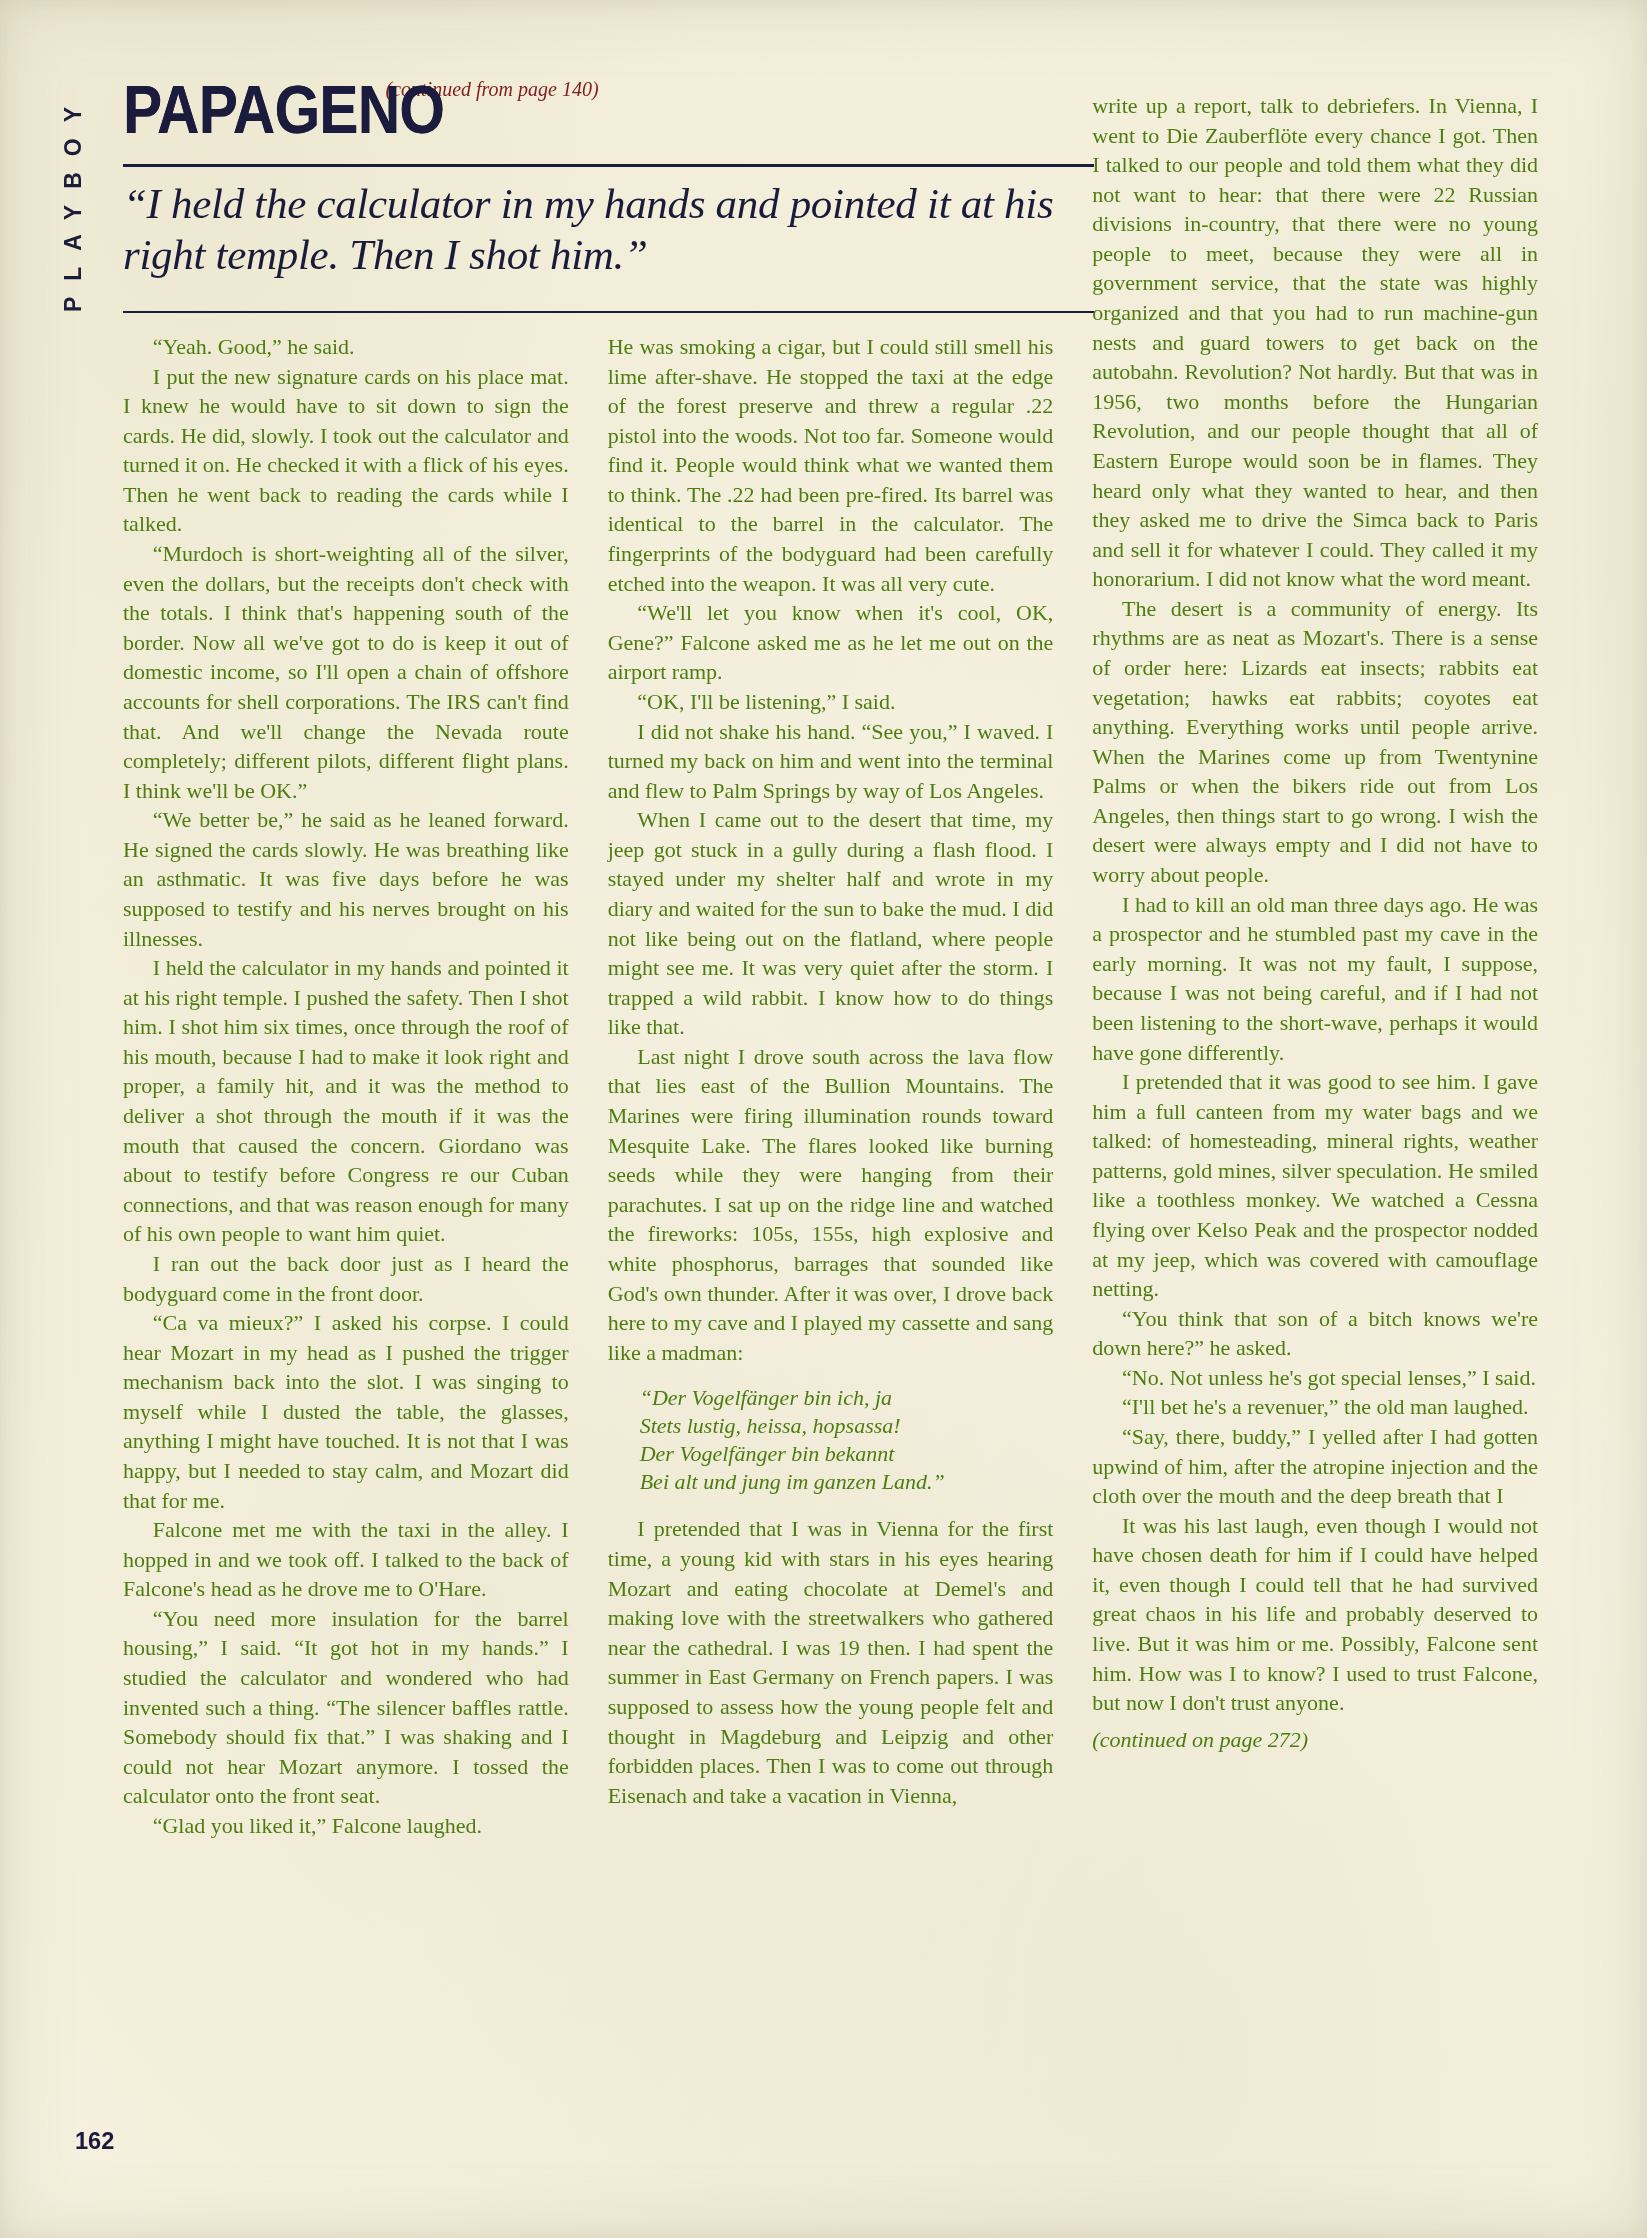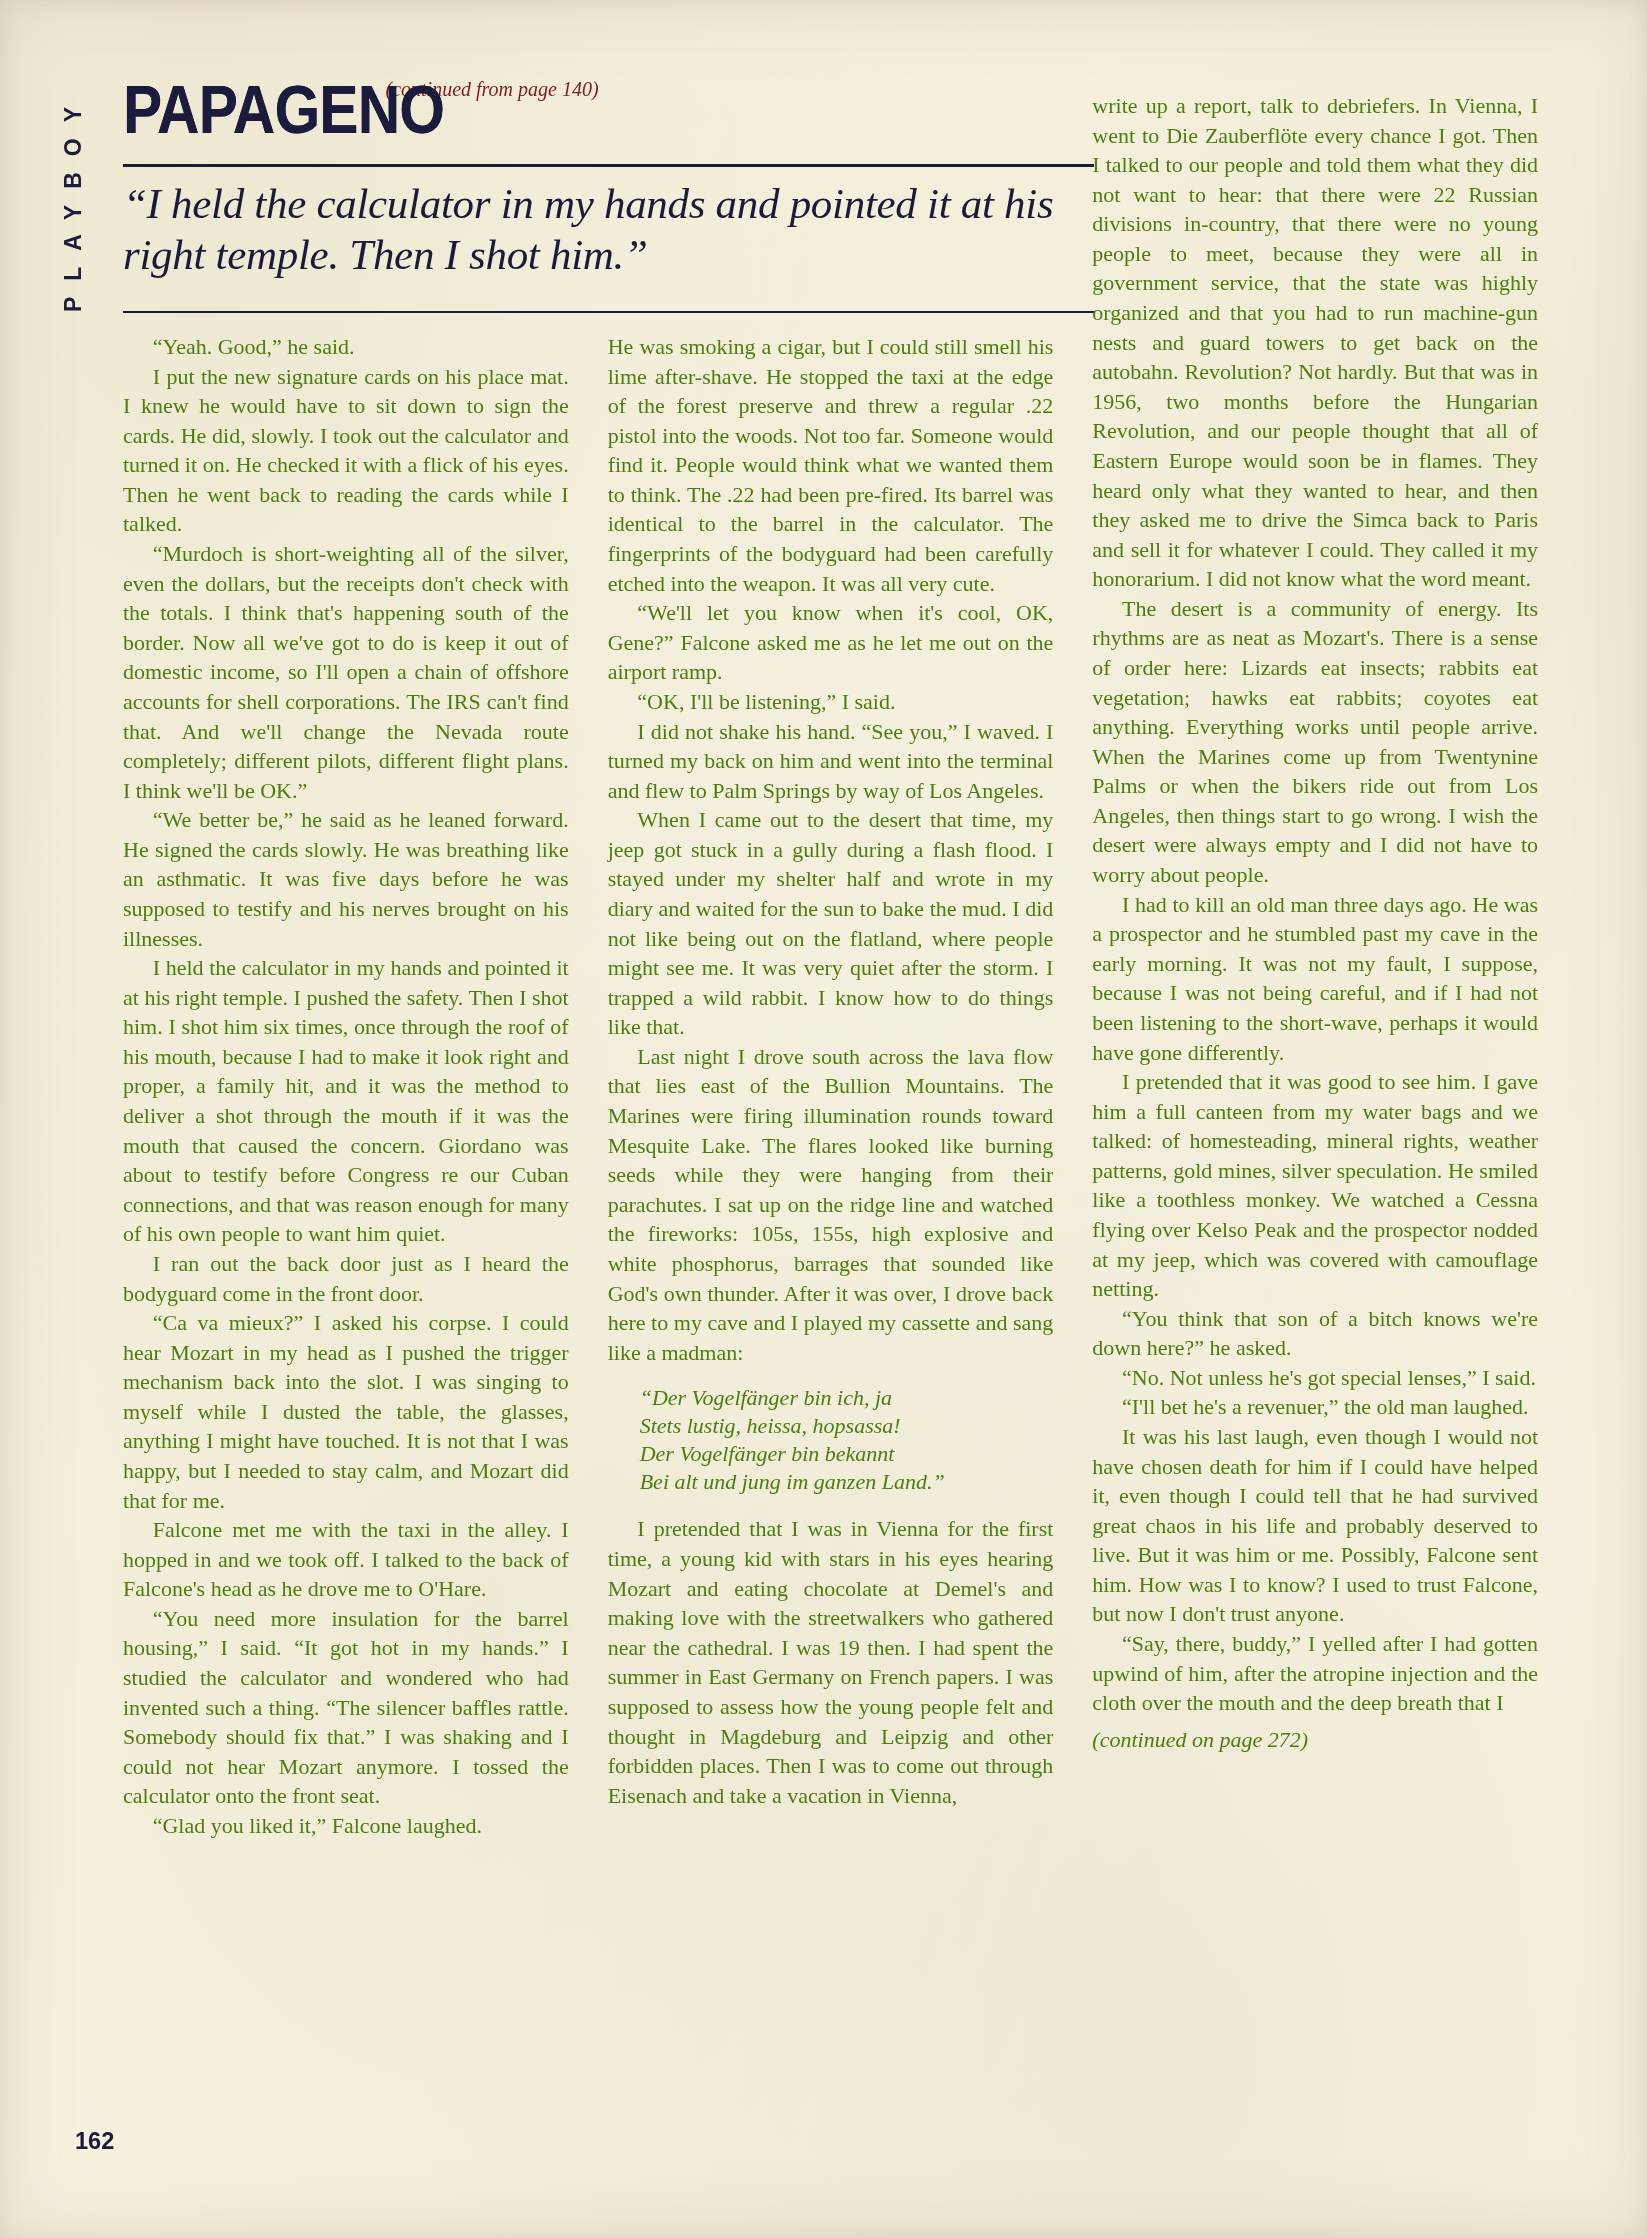--- a/index.html
+++ b/index.html
@@ -211,22 +211,22 @@
     </div>
 
     <div class="col col-3">
       <p class="noindent">write up a report, talk to debriefers. In Vienna, I went to Die Zauberflöte every chance I got. Then I talked to our people and told them what they did not want to hear: that there were 22 Russian divisions in-country, that there were no young people to meet, because they were all in government service, that the state was highly organized and that you had to run machine-gun nests and guard towers to get back on the autobahn. Revolution? Not hardly. But that was in 1956, two months before the Hungarian Revolution, and our people thought that all of Eastern Europe would soon be in flames. They heard only what they wanted to hear, and then they asked me to drive the Simca back to Paris and sell it for whatever I could. They called it my honorarium. I did not know what the word meant.</p>
       <p>The desert is a community of energy. Its rhythms are as neat as Mozart's. There is a sense of order here: Lizards eat insects; rabbits eat vegetation; hawks eat rabbits; coyotes eat anything. Everything works until people arrive. When the Marines come up from Twentynine Palms or when the bikers ride out from Los Angeles, then things start to go wrong. I wish the desert were always empty and I did not have to worry about people.</p>
       <p>I had to kill an old man three days ago. He was a prospector and he stumbled past my cave in the early morning. It was not my fault, I suppose, because I was not being careful, and if I had not been listening to the short-wave, perhaps it would have gone differently.</p>
       <p>I pretended that it was good to see him. I gave him a full canteen from my water bags and we talked: of homesteading, mineral rights, weather patterns, gold mines, silver speculation. He smiled like a toothless monkey. We watched a Cessna flying over Kelso Peak and the prospector nodded at my jeep, which was covered with camouflage netting.</p>
       <p>“You think that son of a bitch knows we're down here?” he asked.</p>
       <p>“No. Not unless he's got special lenses,” I said.</p>
       <p>“I'll bet he's a revenuer,” the old man laughed.</p>
+      <p>“Say, there, buddy,” I yelled after I had gotten upwind of him, after the atropine injection and the cloth over the mouth and the deep breath that I</p>
       <p>It was his last laugh, even though I would not have chosen death for him if I could have helped it, even though I could tell that he had survived great chaos in his life and probably deserved to live. But it was him or me. Possibly, Falcone sent him. How was I to know? I used to trust Falcone, but now I don't trust anyone.</p>
-      <p>“Say, there, buddy,” I yelled after I had gotten upwind of him, after the atropine injection and the cloth over the mouth and the deep breath that I</p>
       <p class="closer">(continued on page 272)</p>
     </div>
 
   </div>
 
   <div class="folio">162</div>
 
   <div class="edge-shade"></div>
 </div>
 

